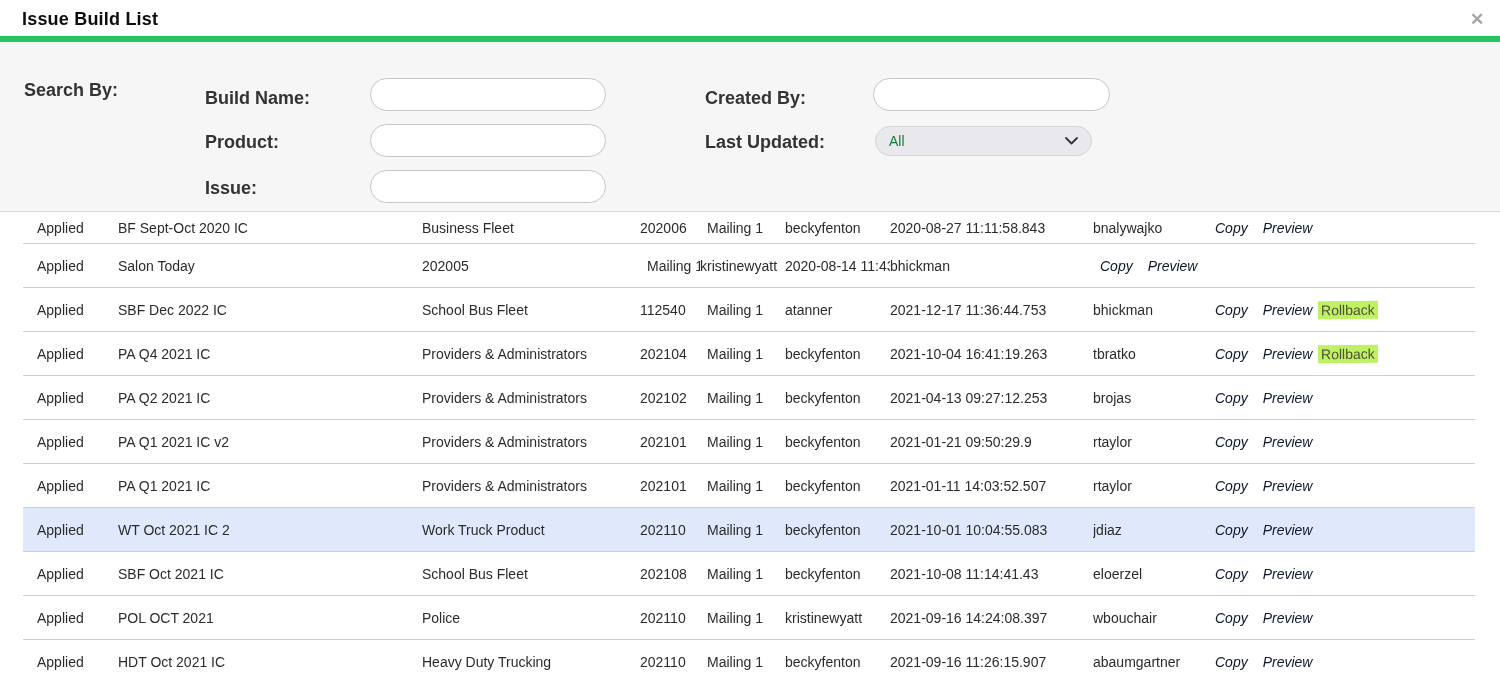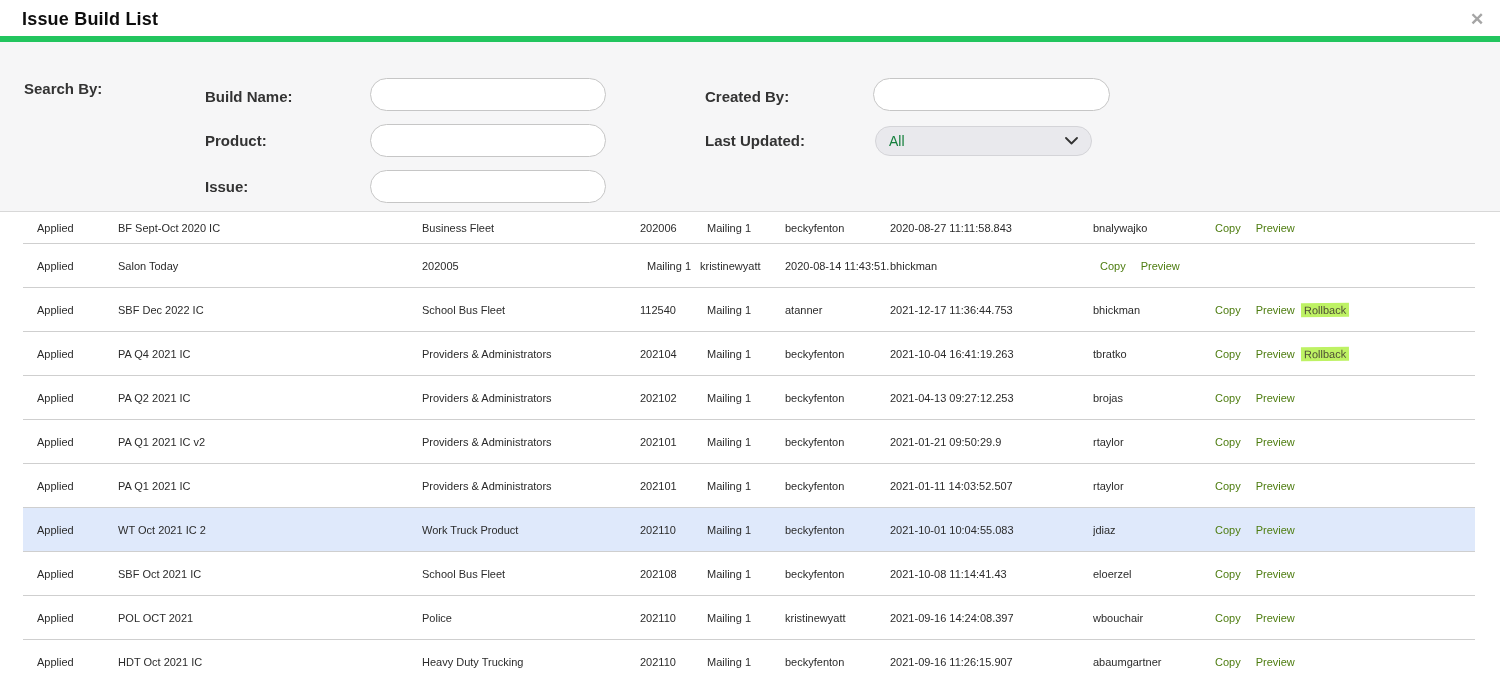--- a/index.html
+++ b/index.html
@@ -39,21 +39,21 @@
   }
   
   .search-panel {
     position: relative;
     height: 170px;
     background: #f6f6f7;
     border-bottom: 1px solid #d8d8d8;
   }
   .panel-label {
     position: absolute;
-    font-size: 15px;
+    font-size: 18px;
     font-weight: 700;
     color: #333333;
     white-space: nowrap;
   }
   .search-by { left: 24px; top: 38px; }
   .lbl-build-name { left: 205px; top: 46px; }
   .lbl-product    { left: 205px; top: 90px; }
   .lbl-issue      { left: 205px; top: 136px; }
   .lbl-created-by   { left: 705px; top: 46px; }
   .lbl-last-updated { left: 705px; top: 90px; }
@@ -91,40 +91,41 @@
   
   .build-table {
     margin: 0 25px 0 23px;
     width: 1452px;
   }
   .trow {
     display: grid;
     grid-template-columns: 95px 304px 218px 60px 85px 105px 203px 115px 1fr;
     align-items: center;
     height: 44px;
-    font-size: 11px;
+    font-size: 14px;
     color: #2b2b2b;
     background: #ffffff;
   }
   .trow:first-child { height: 31px; }
   .trow + .trow { border-top: 1px solid #cfcfcf; }
   .trow.selected { background: #dfe9fb; }
   .cell { white-space: nowrap; overflow: hidden; }
   .c-status { padding-left: 14px; }
   .c-mailing { padding-left: 7px; }
   .c-actions {
     display: flex;
     align-items: center;
     padding-left: 7px;
     overflow: visible;
   }
   .action-link {
-    color: #4d7c0f;
+    color: #0f172a;
     cursor: pointer;
     text-decoration: none;
+    font-style: italic;
   }
   .action-preview { margin-left: 15px; }
   .rollback-link {
     margin-left: 6px;
     background: #bef264;
     color: #4f4f35;
     padding: 1px 3px;
     cursor: pointer;
     text-decoration: none;
     display: inline-block;

